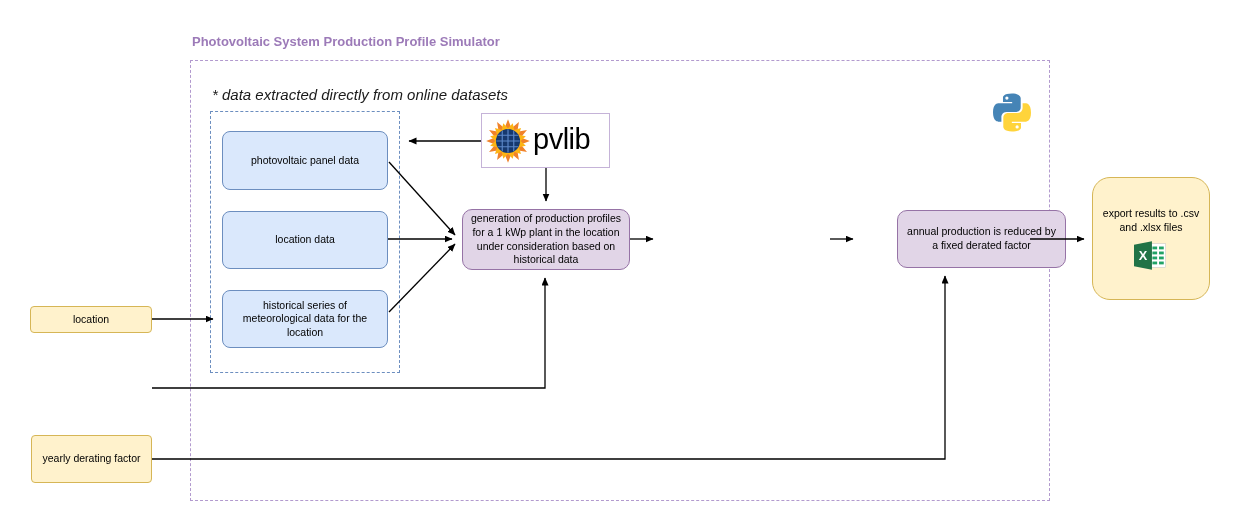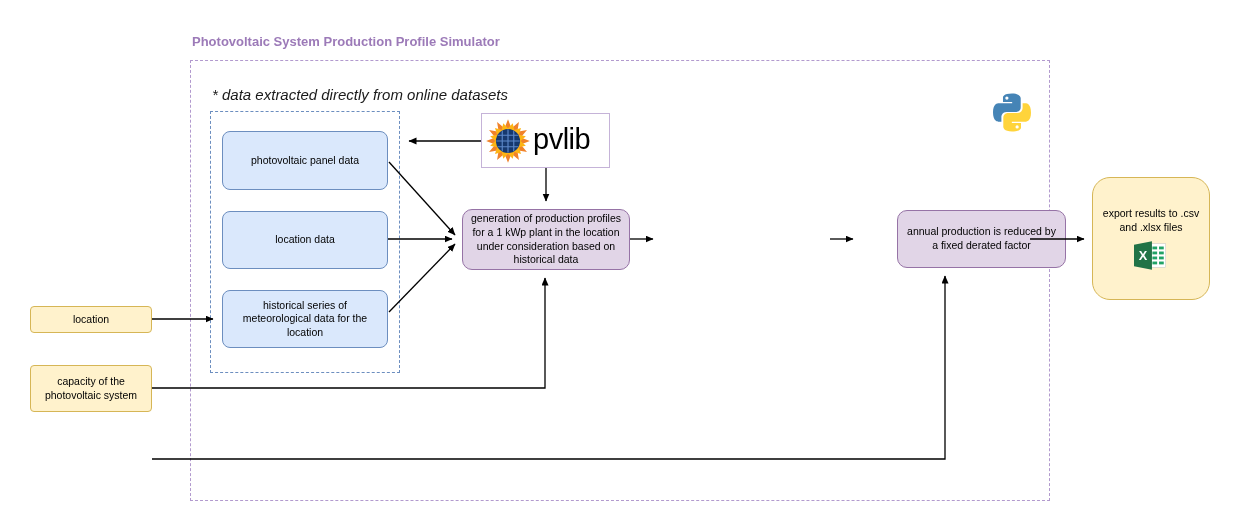--- a/index.html
+++ b/index.html
@@ -54,21 +54,21 @@
   <div id="data-note">* data extracted directly from online datasets</div>
 
   <div id="node-panel" class="node blue-node">photovoltaic panel data</div>
   <div id="node-inverter" class="node blue-node">location data</div>
   <div id="node-historical" class="node blue-node">historical series of meteorological data for the location</div>
 
   <div id="node-generation" class="node purple-node">generation of production profiles for a 1 kWp plant in the location under consideration based on historical data</div>
   <div id="node-derated" class="node purple-node">annual production is reduced by a fixed derated factor</div>
 
   <div id="node-location" class="node yellow-node">location</div>
-  <div id="node-capacity" class="node yellow-node">capacity of the photovoltaic system</div>
+  <div id="node-yearly" class="node yellow-node">yearly derating factor</div>
 
   <div id="node-export" class="node yellow-node">
     <span>export results to .csv and .xlsx files</span>
     <svg width="34" height="29" viewBox="0 0 36 30" aria-hidden="true">
       <rect x="17" y="2.5" width="16.5" height="25" fill="#ffffff" stroke="#c9c9c9" stroke-width="0.6"></rect>
       <g fill="#21a366">
         <rect x="19.5" y="5.5" width="5" height="3"></rect>
           <rect x="26.5" y="5.5" width="5" height="3"></rect>
         <rect x="19.5" y="10.8" width="5" height="3"></rect>
           <rect x="26.5" y="10.8" width="5" height="3"></rect>

